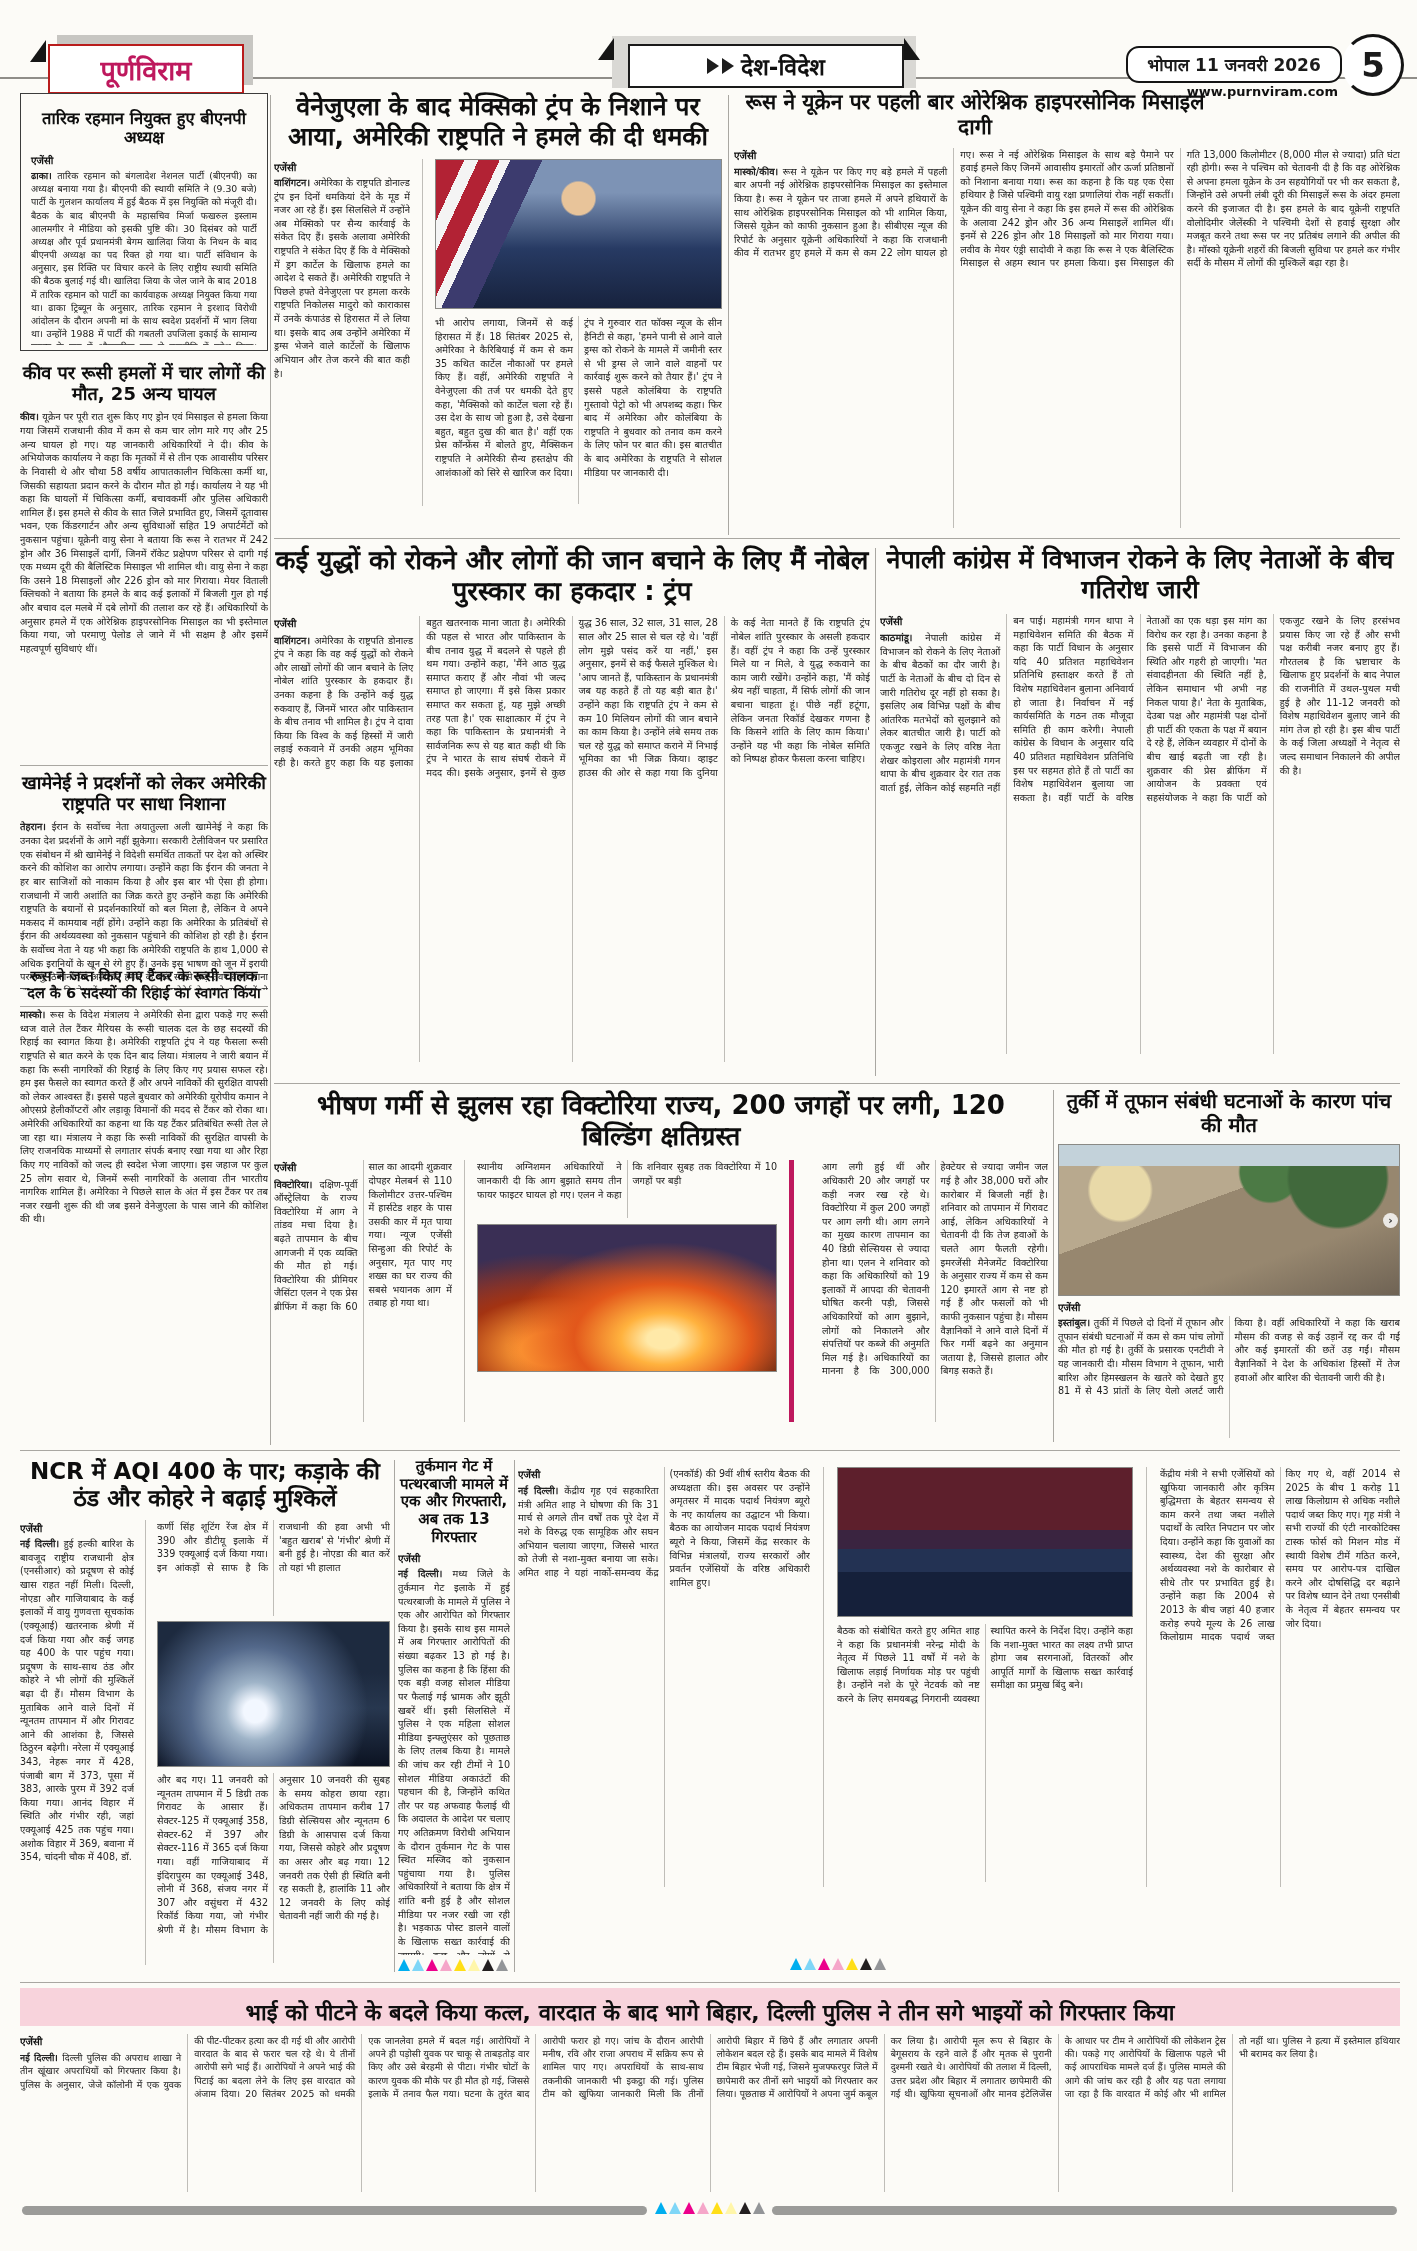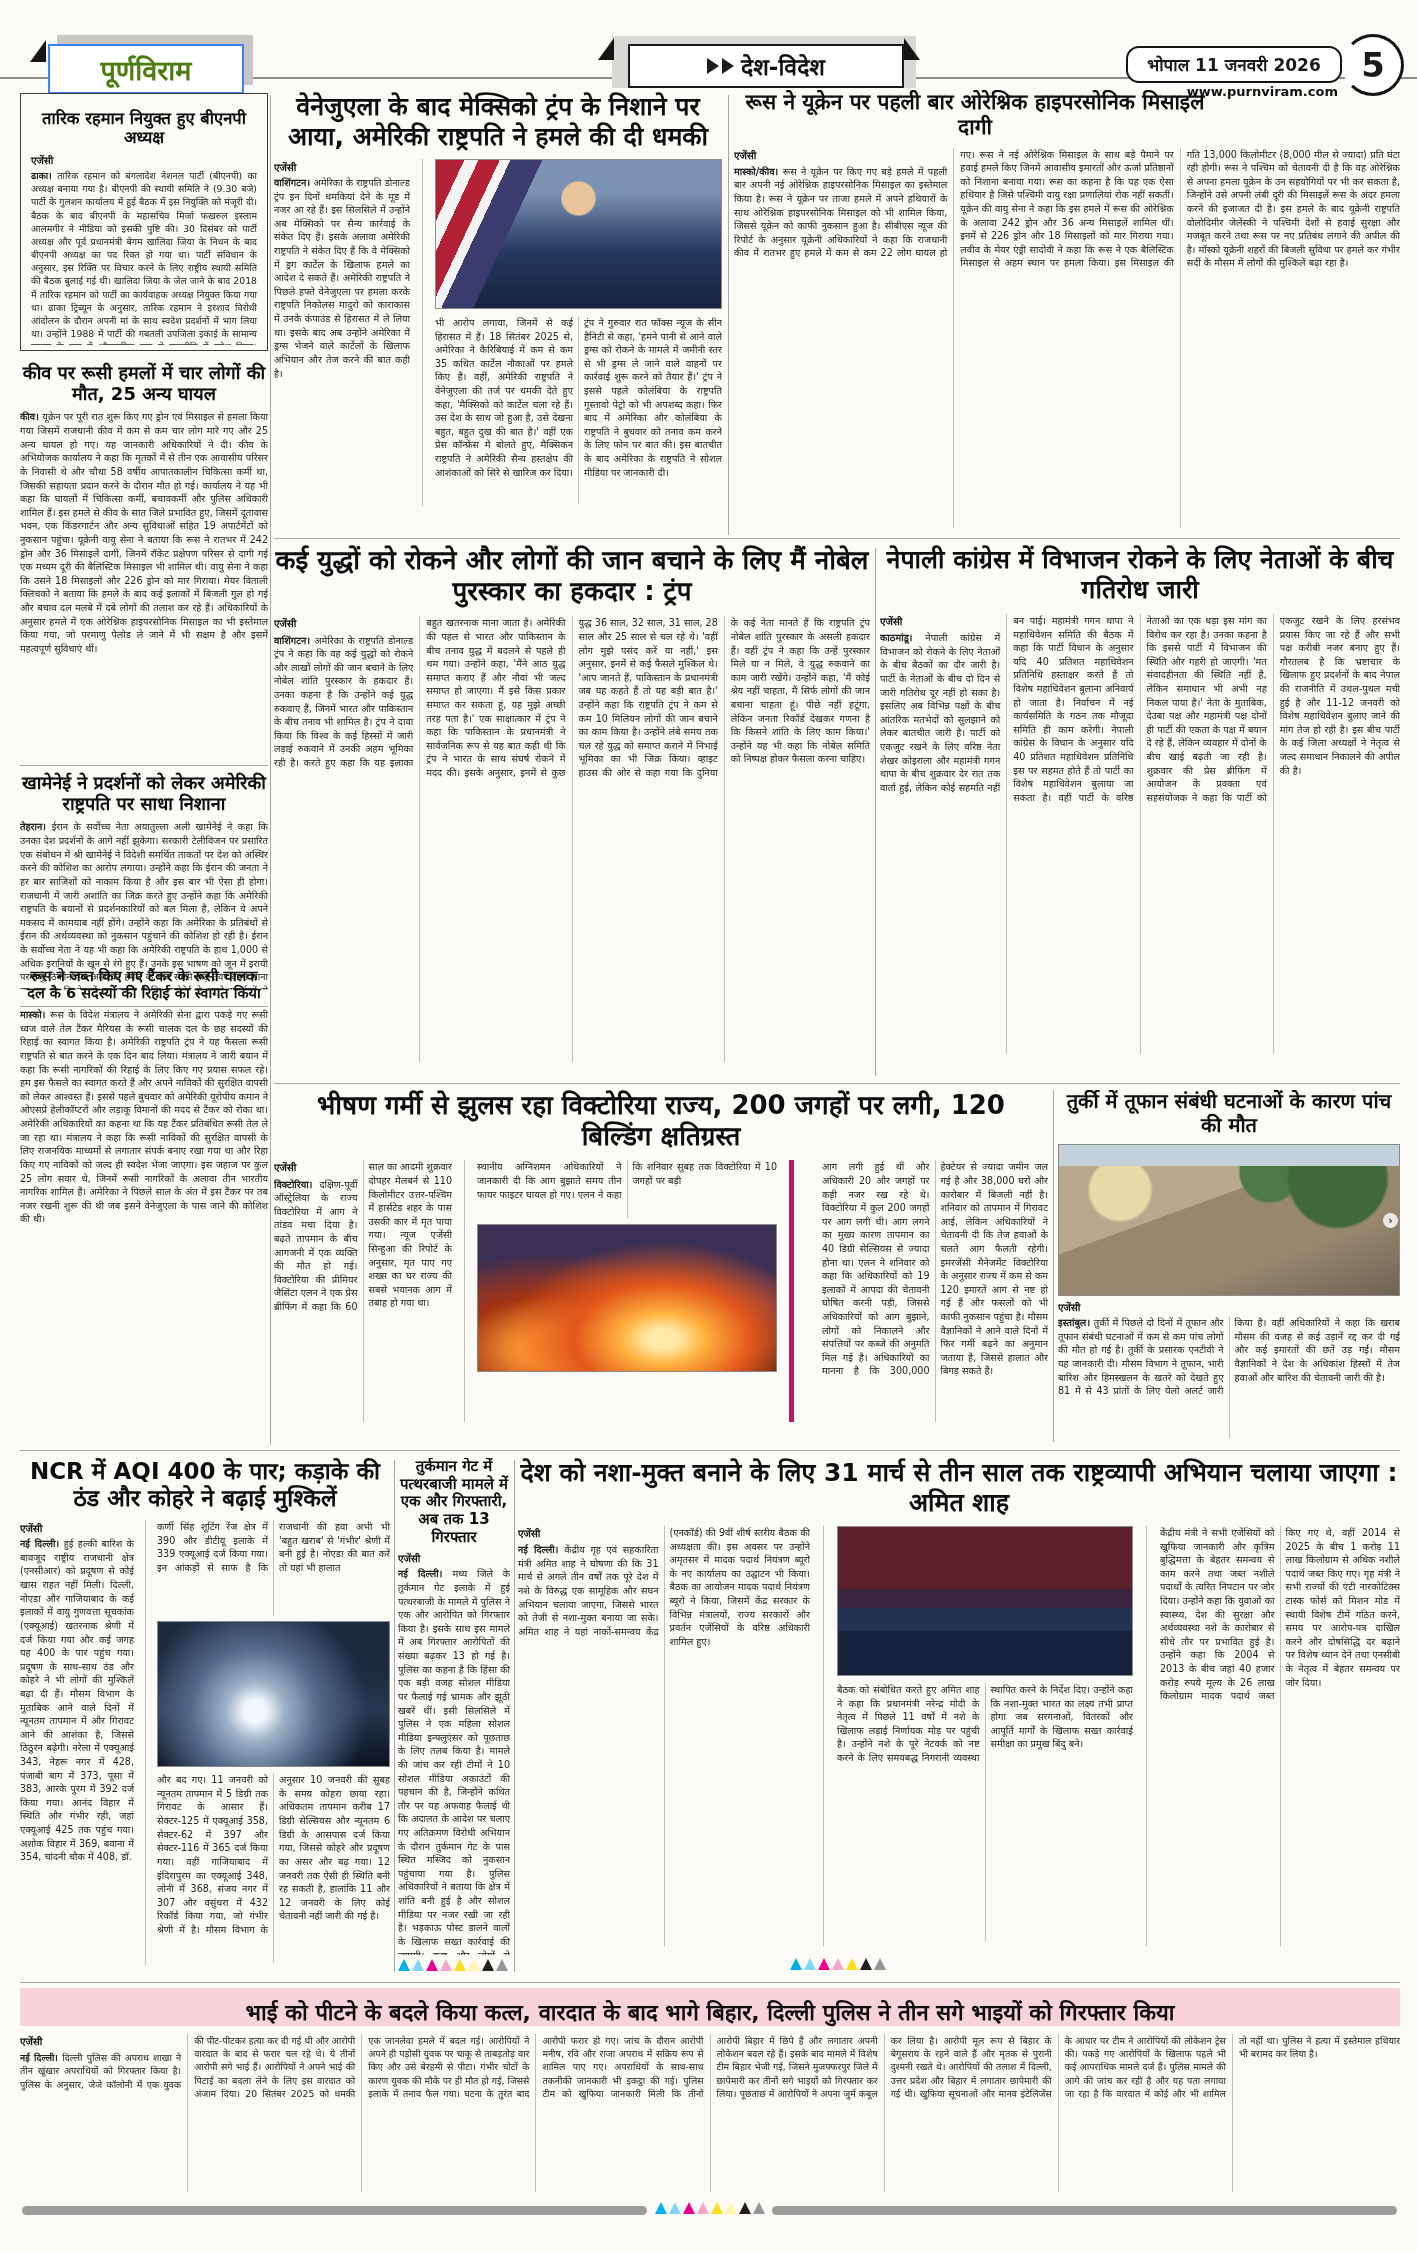--- a/index.html
+++ b/index.html
@@ -13,22 +13,22 @@
   .cols2{columns:2;column-gap:11px;column-rule:1px solid #bfbdb8;}
   .cols3{columns:3;column-gap:13px;column-rule:1px solid #bfbdb8;}
   .cols4{columns:4;column-gap:13px;column-rule:1px solid #bfbdb8;}
   .cols8{columns:8;column-gap:13px;column-rule:1px solid #bfbdb8;}
   .row{display:flex;}
   .photo{border:1px solid #8a8a86;box-sizing:border-box;}
   .vline{background:#a9a7a2;width:1px;}
   .hline{background:#a9a7a2;height:1px;}
   .boxed{border:1.5px solid #3c3c3c;box-sizing:border-box;}
   
-  .masthead{background:#fff;border:2px solid #3b82f6;box-shadow:9px -9px 0 #c7c6c2;
-    display:flex;align-items:center;justify-content:center;font-weight:bold;font-size:27px;color:#4d7c0f;text-align:right;}
+  .masthead{background:#fff;border:2px solid #b91c1c;box-shadow:9px -9px 0 #c7c6c2;
+    display:flex;align-items:center;justify-content:center;font-weight:bold;font-size:27px;color:#be185d;text-align:right;}
   .cornertri{width:0;height:0;border-left:16px solid transparent;border-bottom:22px solid #161616;}
   .banner-gray{background:#d9d8d4;}
   .banner-inner{background:#fff;border:2px solid #1a1a1a;display:flex;align-items:center;justify-content:center;
     gap:7px;font-weight:bold;font-size:23px;color:#101010;}
   .chev{width:0;height:0;border-top:8px solid transparent;border-bottom:8px solid transparent;border-left:12px solid #1d1d1d;}
   .datebox{border:2px solid #141414;display:flex;align-items:center;justify-content:center;
     font-weight:bold;font-size:17px;background:#fff;}
   .pagecircle{width:56px;height:56px;border:3px solid #141414;border-left-color:transparent;border-radius:50%;
     display:flex;align-items:center;justify-content:center;font-weight:bold;font-size:34px;background:#fff;}
   .site{font-weight:bold;font-size:13px;color:#111;text-align:right;}
@@ -213,21 +213,20 @@
         <i class="tri t3"></i>
         <i class="tri t4"></i>
         <i class="tri t5"></i>
         <i class="tri t6"></i>
         <i class="tri t7"></i>
         <i class="tri t8"></i>
     </div>
   </div>
 
   <div class="abs" style="left:518px;top:1458px;width:882px;height:515px;overflow:hidden;">
-    <div class="hl" style="font-size:25px;">देश को नशा-मुक्त बनाने के लिए 31 मार्च से तीन साल तक राष्ट्रव्यापी अभियान चलाया जाएगा : अमित शाह</div>
     <div class="row" style="margin-top:9px;gap:13px;">
       <div class="body cols2" style="width:292px;flex:none;height:420px;">
         <div class="byline">एजेंसी</div>
         <p style="margin:0;"><b class="dl">नई दिल्ली।</b><span>केंद्रीय गृह एवं सहकारिता मंत्री अमित शाह ने घोषणा की कि 31 मार्च से अगले तीन वर्षों तक पूरे देश में नशे के विरुद्ध एक सामूहिक और सघन अभियान चलाया जाएगा, जिससे भारत को तेजी से नशा-मुक्त बनाया जा सके। अमित शाह ने यहां नार्को-समन्वय केंद्र (एनकॉर्ड) की 9वीं शीर्ष स्तरीय बैठक की अध्यक्षता की। इस अवसर पर उन्होंने अमृतसर में मादक पदार्थ नियंत्रण ब्यूरो के नए कार्यालय का उद्घाटन भी किया। बैठक का आयोजन मादक पदार्थ नियंत्रण ब्यूरो ने किया, जिसमें केंद्र सरकार के विभिन्न मंत्रालयों, राज्य सरकारों और प्रवर्तन एजेंसियों के वरिष्ठ अधिकारी शामिल हुए।</span></p>
       </div>
       <div style="width:296px;flex:none;border-left:1px solid #bfbdb8;padding-left:13px;">
         <div class="photo ph-meeting" style="width:100%;height:150px;"></div>
         <p class="body cols2" style="margin:7px 0 0 0;height:258px;"><span>बैठक को संबोधित करते हुए अमित शाह ने कहा कि प्रधानमंत्री नरेन्द्र मोदी के नेतृत्व में पिछले 11 वर्षों में नशे के खिलाफ लड़ाई निर्णायक मोड़ पर पहुंची है। उन्होंने नशे के पूरे नेटवर्क को नष्ट करने के लिए समयबद्ध निगरानी व्यवस्था स्थापित करने के निर्देश दिए। उन्होंने कहा कि नशा-मुक्त भारत का लक्ष्य तभी प्राप्त होगा जब सरगनाओं, वितरकों और आपूर्ति मार्गों के खिलाफ सख्त कार्रवाई समीक्षा का प्रमुख बिंदु बने।</span></p>
       </div>
       <div class="body cols2" style="flex:1;height:420px;border-left:1px solid #bfbdb8;padding-left:13px;">

